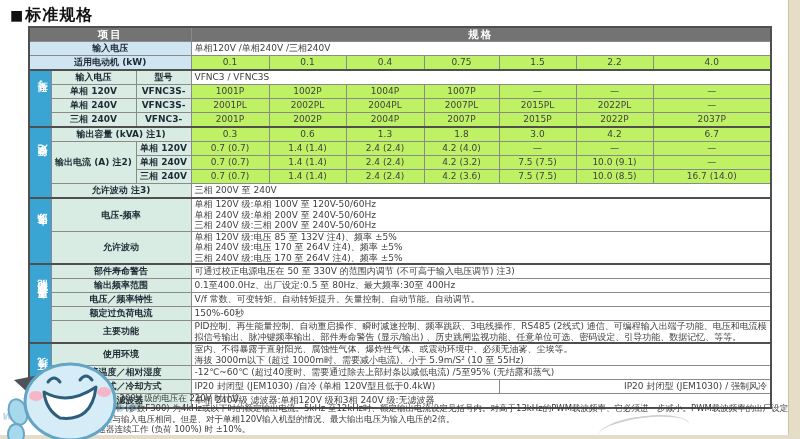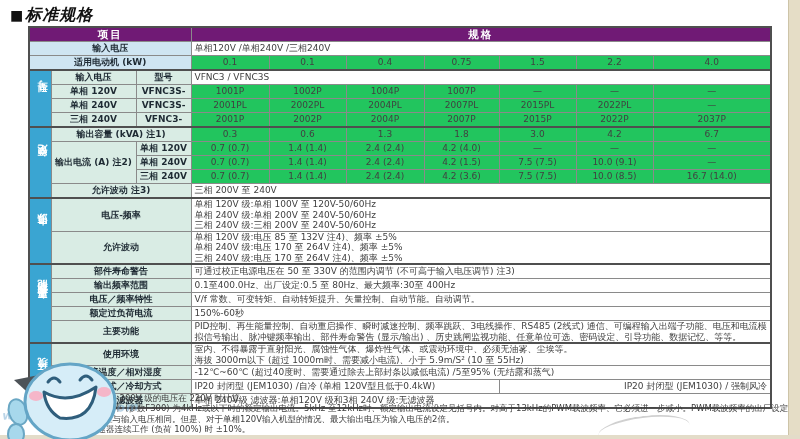--- a/index.html
+++ b/index.html
@@ -5,33 +5,33 @@
   html,body{margin:0;padding:0;}
   body{font-family:"DejaVu Sans","Liberation Sans",sans-serif;background:#fff;}
   #page{position:relative;width:800px;height:439px;background:#ffffff;overflow:hidden;}
 
   
   .edge-right{position:absolute;right:0;top:0;width:11px;height:100%;background:#e5ddc6;border-left:1px solid #cdc4a8;}
   .edge-bottom{position:absolute;left:0;bottom:0;width:100%;height:4px;background:#e3dcc9;}
   .curl{position:absolute;left:598px;top:416px;width:92px;height:26px;border-top:2px solid rgba(150,150,150,.45);border-radius:50%;transform:rotate(-7deg);}
 
   
-  .title{position:absolute;left:10px;top:5px;font-size:16px;font-weight:bold;color:#111;letter-spacing:1px;font-style:italic;}
+  .title{position:absolute;left:10px;top:5px;font-size:16px;font-weight:bold;color:#111;letter-spacing:1px;}
   .title .sq{font-size:14px;margin-right:1px;}
 
   
   table.spec{position:absolute;left:28px;top:26px;width:742px;border-collapse:collapse;table-layout:fixed;
     border:2px solid #4f4f4f;font-size:9px;color:#414141;}
   table.spec th,table.spec td{border:1px solid #8a8a8a;vertical-align:middle;padding:0 3px;line-height:10.5px;height:13px;overflow:hidden;}
-  th.hdr{background:#701a75;color:#fff;font-weight:bold;font-size:10.5px;height:17px;letter-spacing:2px;}
+  th.hdr{background:#737373;color:#fff;font-weight:bold;font-size:10.5px;height:17px;letter-spacing:2px;}
   td.lbl{background:#cfe5f2;font-weight:bold;color:#1e2a33;text-align:center;}
   td.lbl2{background:#d9ece4;font-weight:bold;color:#1e2a33;text-align:center;}
   td.sec{background:#3aa5d2;color:#fff;font-weight:bold;text-align:center;padding:0;}
   .vtxt{writing-mode:vertical-rl;transform:rotate(180deg);display:inline-block;font-size:10px;letter-spacing:2px;line-height:20px;}
-  td.val{text-align:center;background:#22c55e;}
+  td.val{text-align:center;background:#bef264;}
   td.vall{text-align:left;background:#fff;padding-left:6px;white-space:pre-line;border-radius:6px;}
   td.valc{text-align:right;background:#fff;white-space:pre-line;}
   tr.strong td{border-top:2px solid #4f4f4f;}
 
   
   .notes{position:absolute;left:30px;top:393px;width:766px;color:#3c3c3c;font-size:8.5px;line-height:10.4px;}
   .notes div{white-space:nowrap;}
   .n1{margin-left:70px;} .n2{margin-left:4px;} .n3{margin-left:12px;} .n4{margin-left:14px;}
 
   
@@ -139,21 +139,21 @@
           <td class="val">4.2 (4.0)</td>
           <td class="val">—</td>
           <td class="val">—</td>
           <td class="val">—</td>
         </tr>
         <tr>
           <td class="lbl2">单相 240V</td>
           <td class="val">0.7 (0.7)</td>
           <td class="val">1.4 (1.4)</td>
           <td class="val">2.4 (2.4)</td>
-          <td class="val">4.2 (1.5)</td>
+          <td class="val">4.2 (3.2)</td>
           <td class="val">7.5 (7.5)</td>
           <td class="val">10.0 (9.1)</td>
           <td class="val">—</td>
         </tr>
         <tr>
           <td class="lbl2">三相 240V</td>
           <td class="val">0.7 (0.7)</td>
           <td class="val">1.4 (1.4)</td>
           <td class="val">2.4 (2.4)</td>
           <td class="val">4.2 (3.6)</td>

